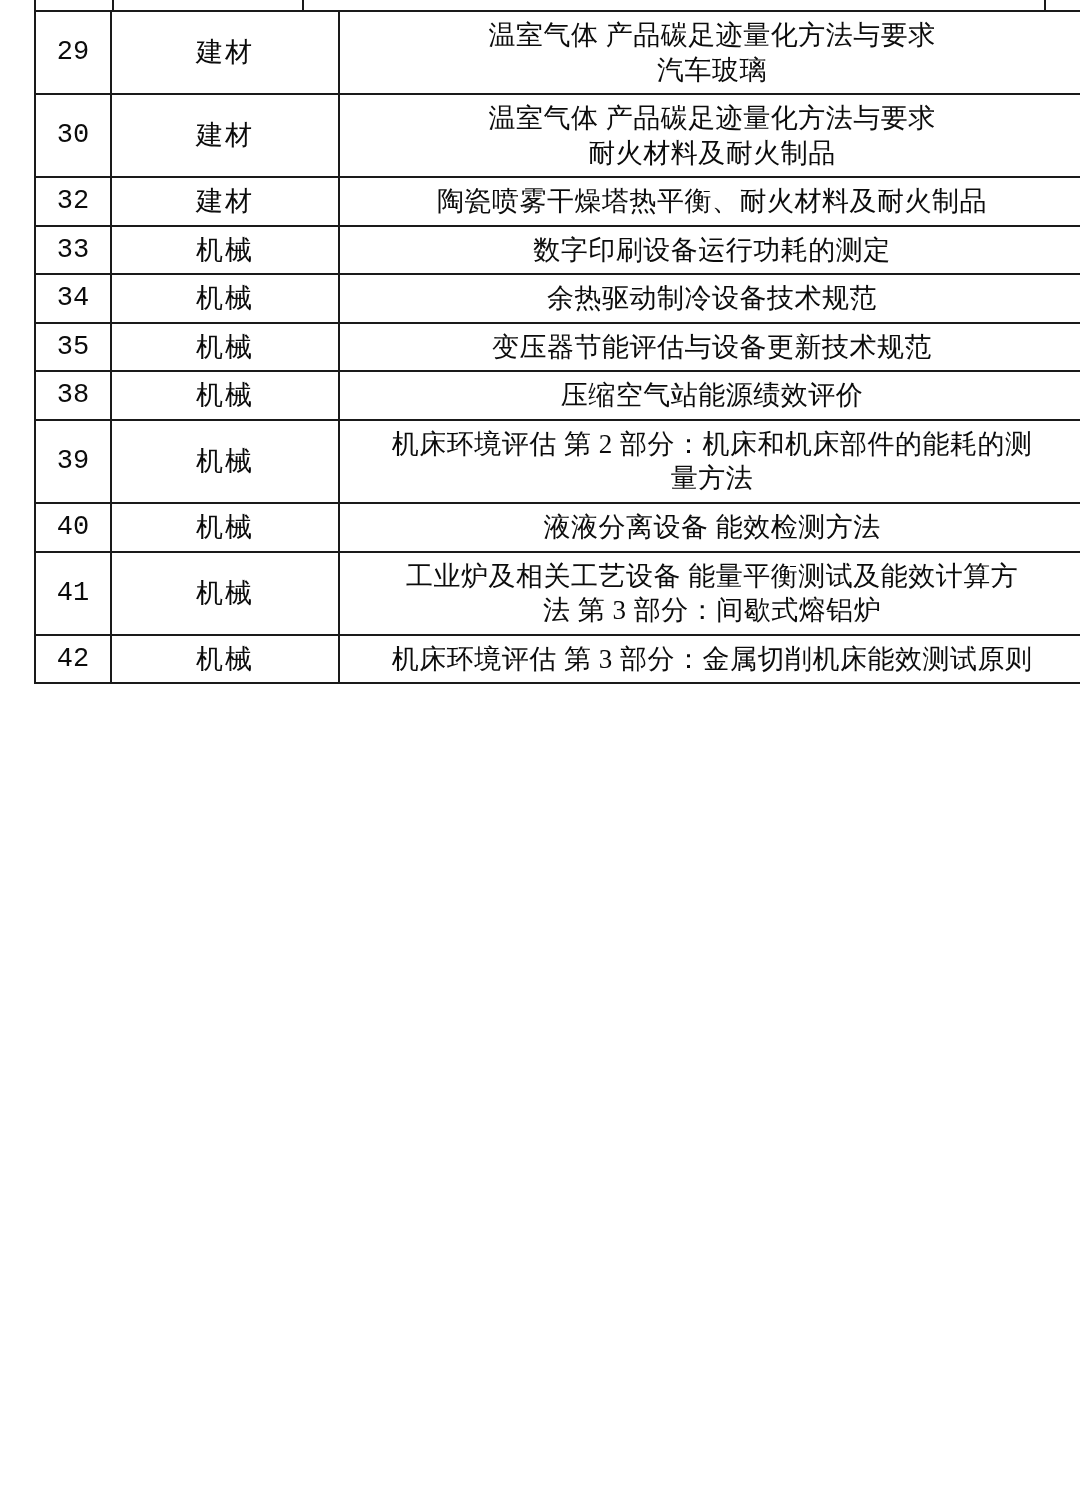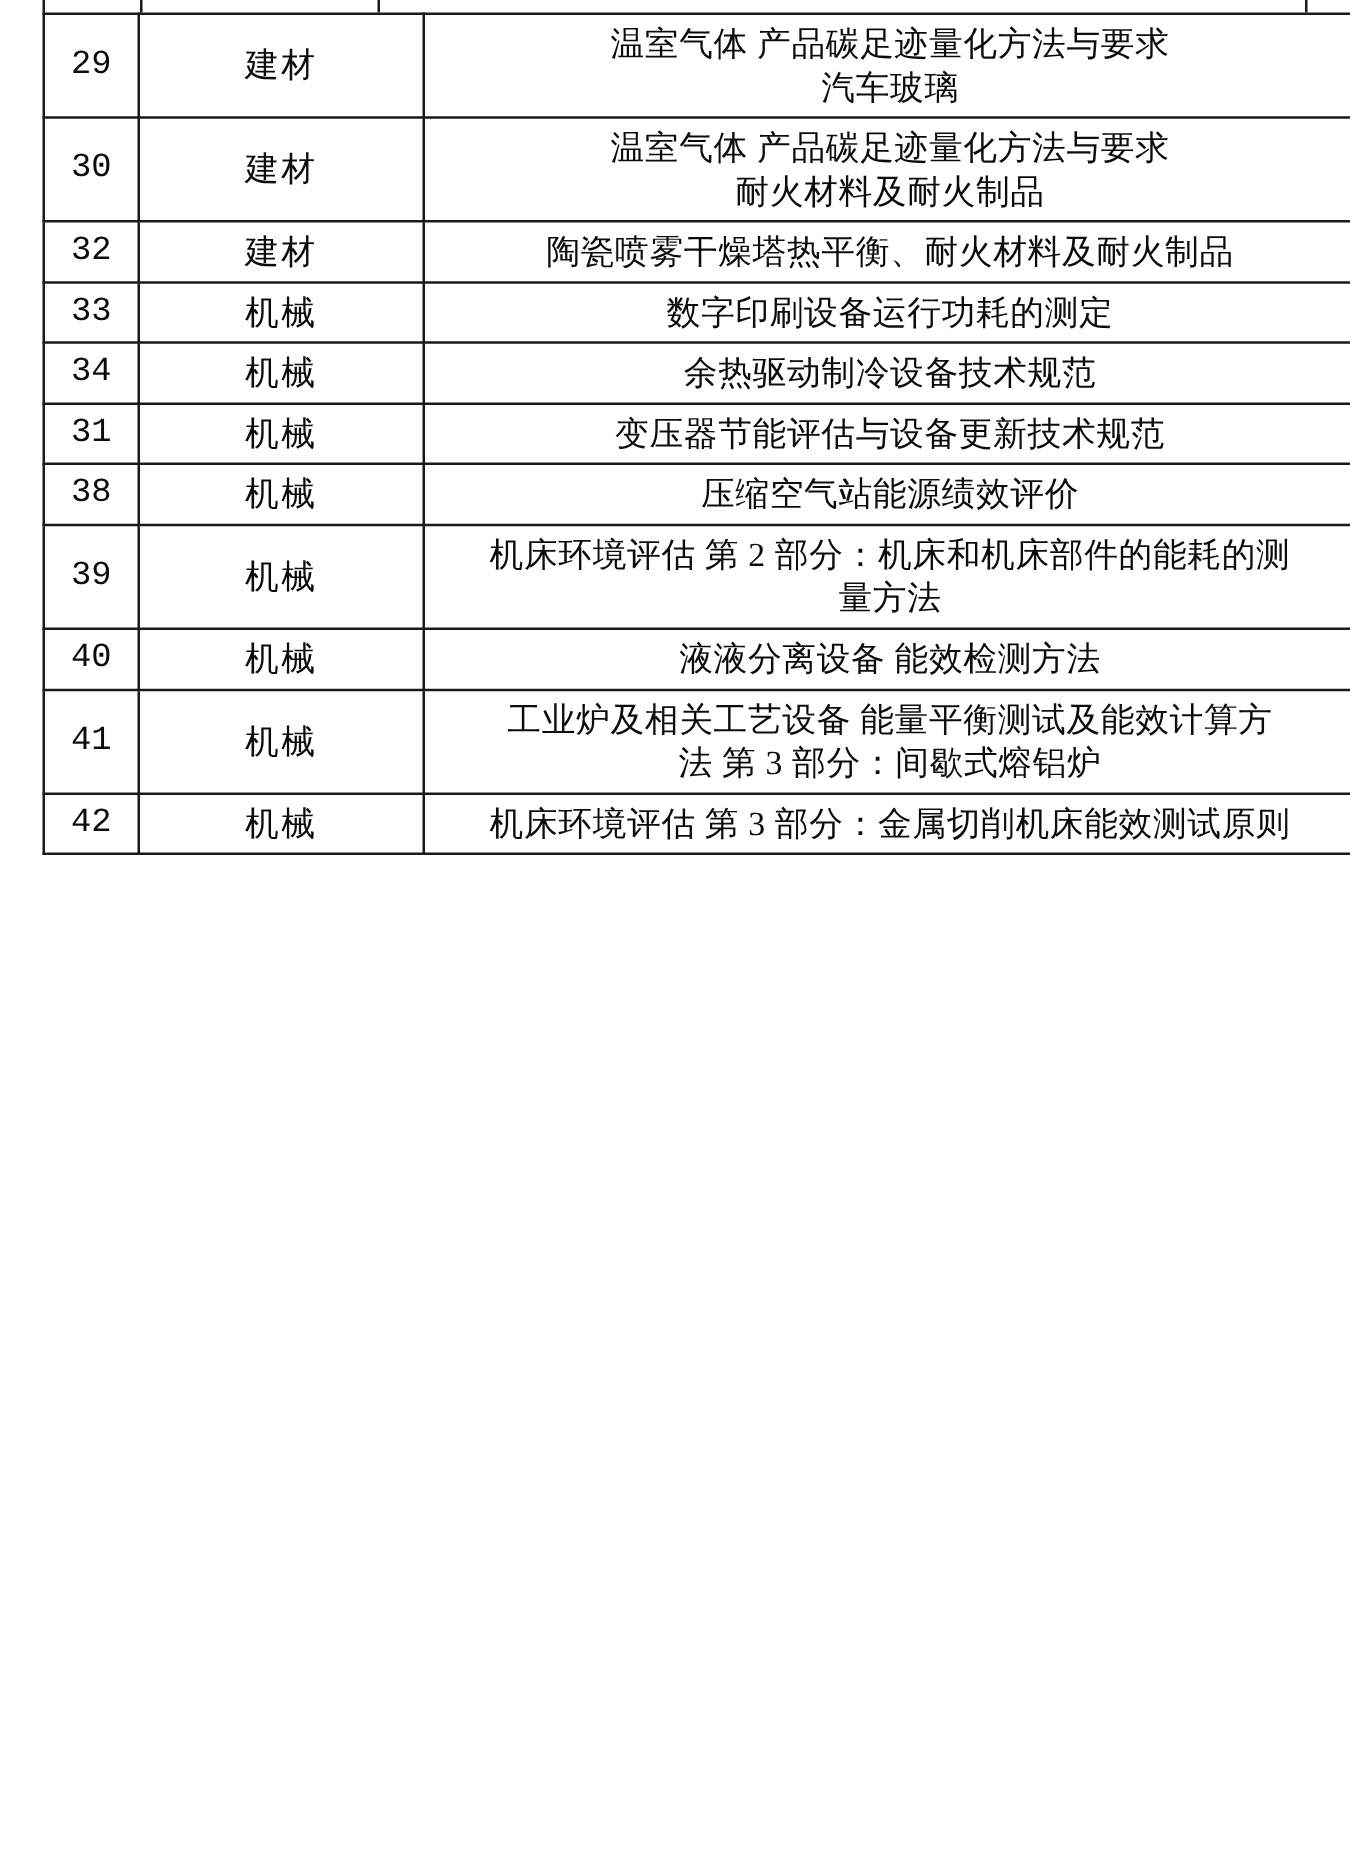--- a/index.html
+++ b/index.html
@@ -123,21 +123,21 @@
 
       <tr>
         <td class="col-num">34</td>
         <td class="col-cat">机械</td>
         <td class="col-title">
           <span class="title-line">余热驱动制冷设备技术规范</span>
         </td>
       </tr>
 
       <tr>
-        <td class="col-num">31</td>
+        <td class="col-num">35</td>
         <td class="col-cat">机械</td>
         <td class="col-title">
           <span class="title-line">变压器节能评估与设备更新技术规范</span>
         </td>
       </tr>
 
 
 
       <tr>
         <td class="col-num">38</td>

